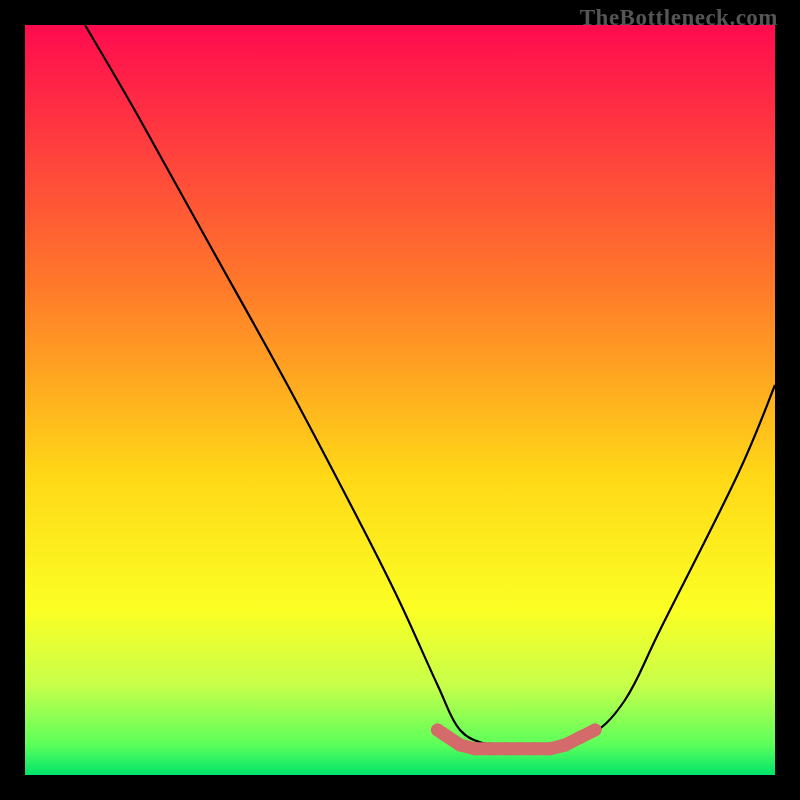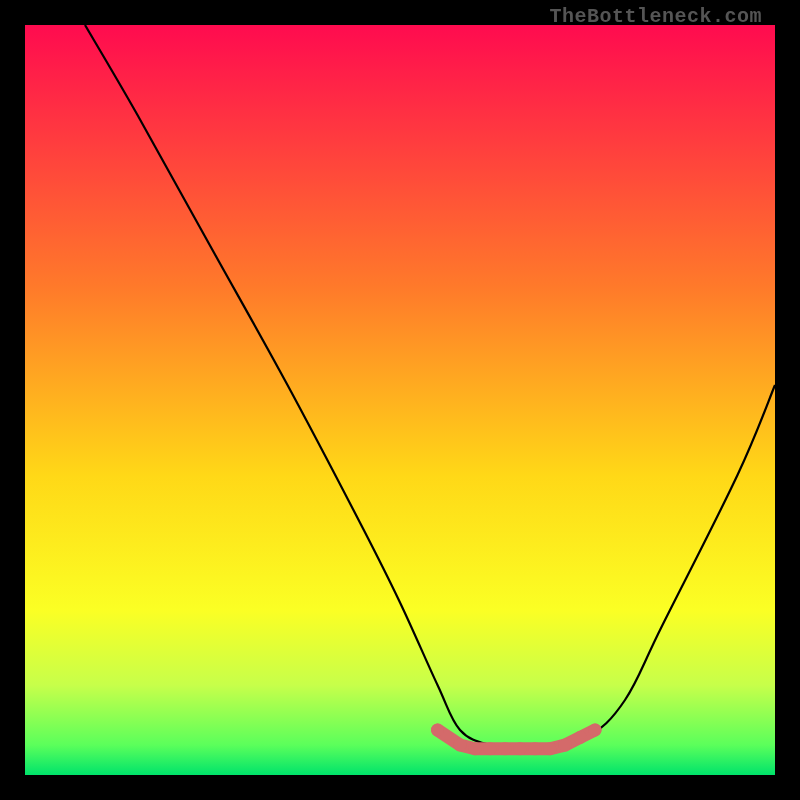--- a/index.html
+++ b/index.html
@@ -21,23 +21,23 @@
 .gradient-bg {
   position: absolute;
   left: 0;
   top: 0;
   width: 100%;
   height: 100%;
 }
 .watermark {
   position: absolute;
   top: 5px;
-  right: 38px;
-  font-family: Liberation Mono, monospace;
-  font-size: 20px;
+  right: 22px;
+  font-family: Liberation Serif, serif;
+  font-size: 23px;
   font-weight: bold;
   color: #555555;
   letter-spacing: 0.5px;
 }
 svg.curves {
   position: absolute;
   left: 0;
   top: 0;
   width: 100%;
   height: 100%;

